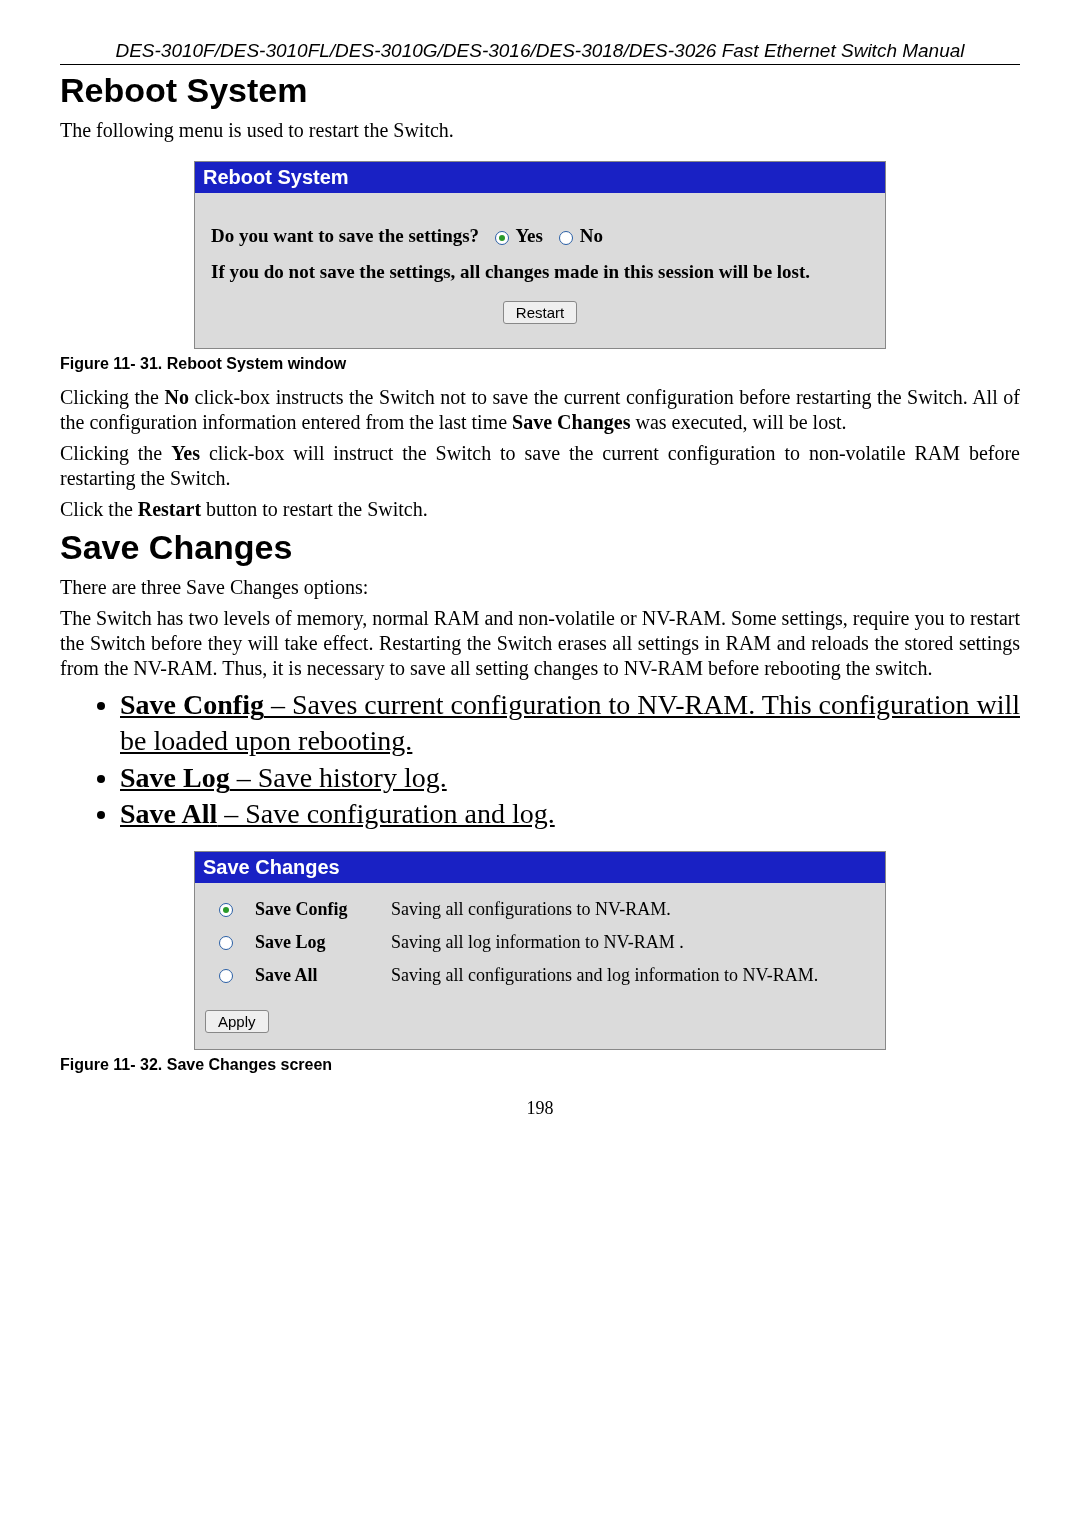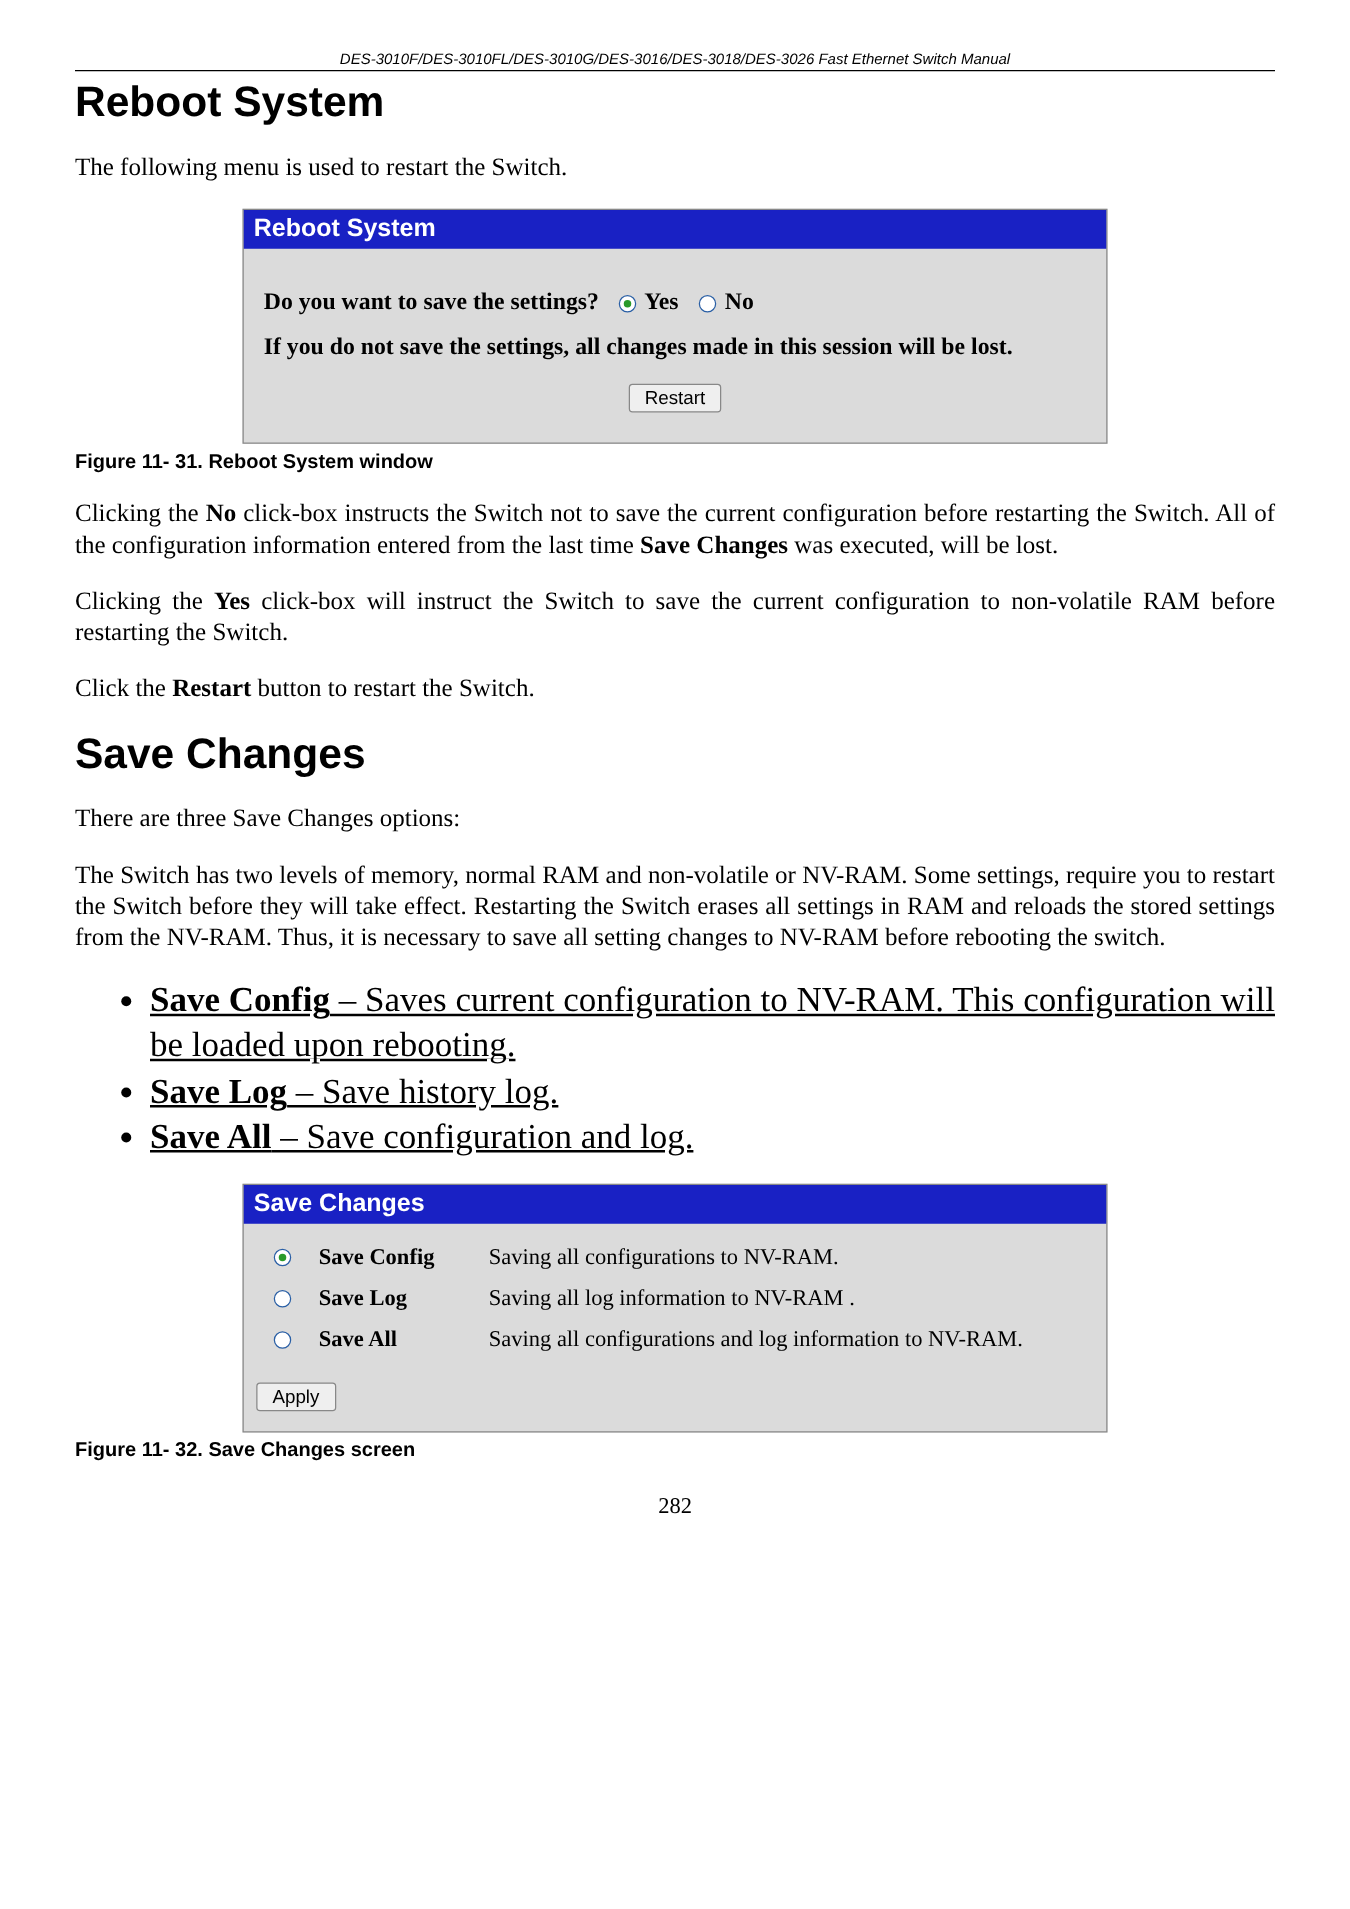--- a/index.html
+++ b/index.html
@@ -9,36 +9,36 @@
     font-family: "Times New Roman", Times, serif;
     color: #000;
     width: 1080px;
   }
   .page {
     padding: 40px 60px 20px 60px;
   }
   .header-line {
     font-style: italic;
     font-family: Arial, Helvetica, sans-serif;
-    font-size: 12px;
+    font-size: 19px;
     text-align: center;
     border-bottom: 1px solid #000;
     padding-bottom: 2px;
     margin-bottom: 6px;
   }
   h1 {
     font-family: Arial, Helvetica, sans-serif;
     font-size: 34px;
     font-weight: bold;
     margin: 4px 0 8px 0;
   }
   .body-text {
     font-size: 20px;
     line-height: 1.25;
-    margin: 20px 0;
+    margin: 6px 0;
     text-align: justify;
   }
   .figure-box {
     margin: 18px auto 6px auto;
     width: 690px;
     border: 1px solid #888;
     background: #dbdbdb;
   }
   .fig-titlebar {
     background: #1921c4;
@@ -222,15 +222,15 @@
       </tbody>
         </table>
       <div class="btn-wrap right">
         <span class="btn">Apply</span>
       </div>
     </div>
   </div>
 
   <div class="caption">Figure 11- 32.  Save Changes screen</div>
 
-  <div class="footer-num">282</div>
+  <div class="footer-num">198</div>
 
 </div>
 
 </body></html>

